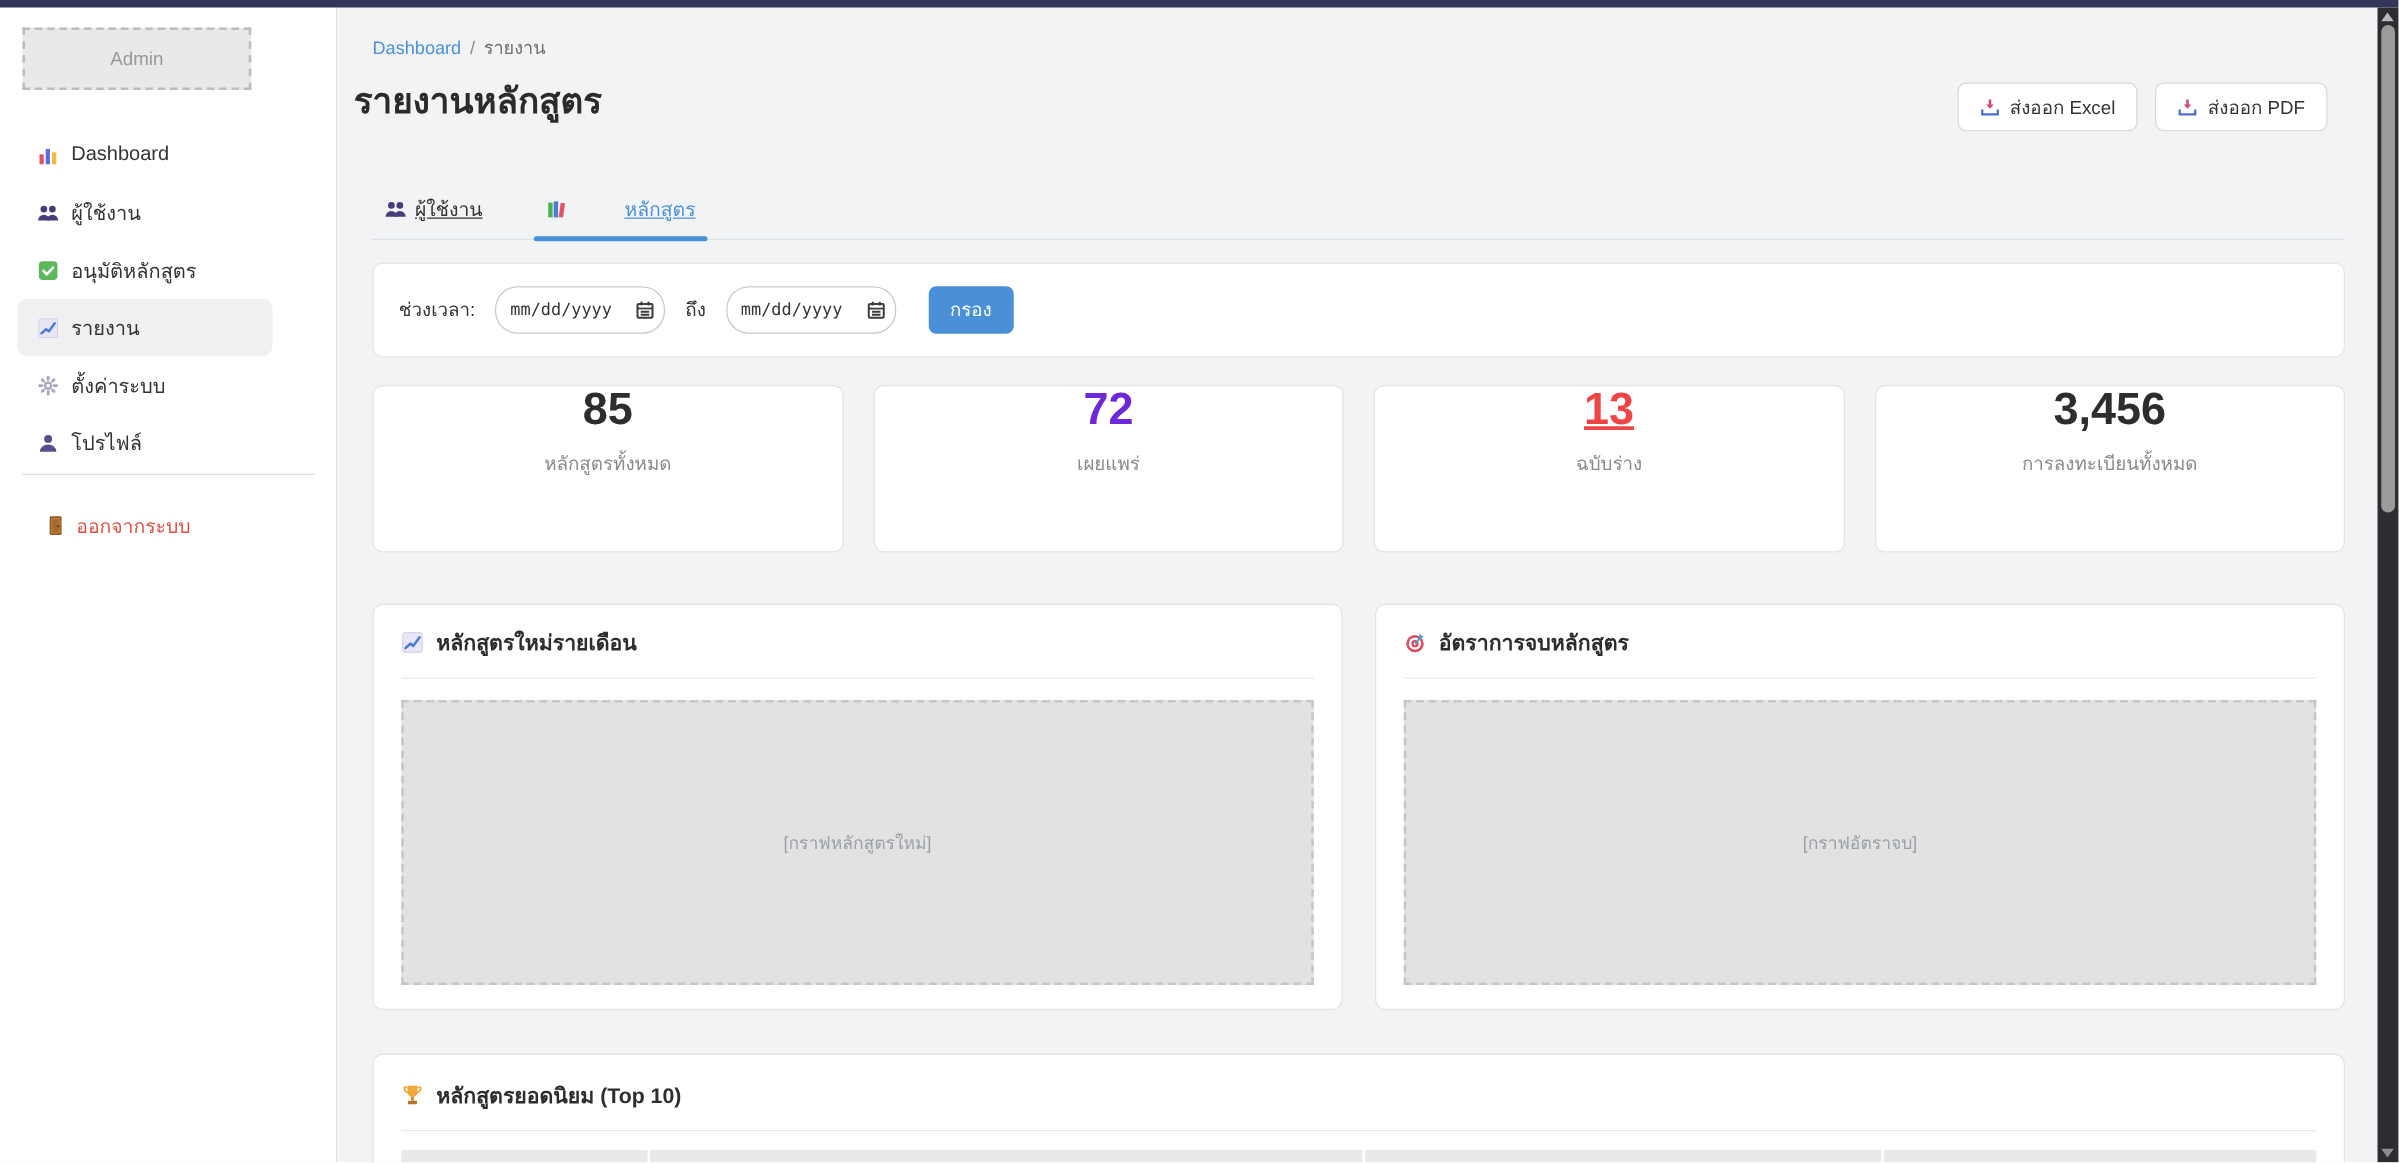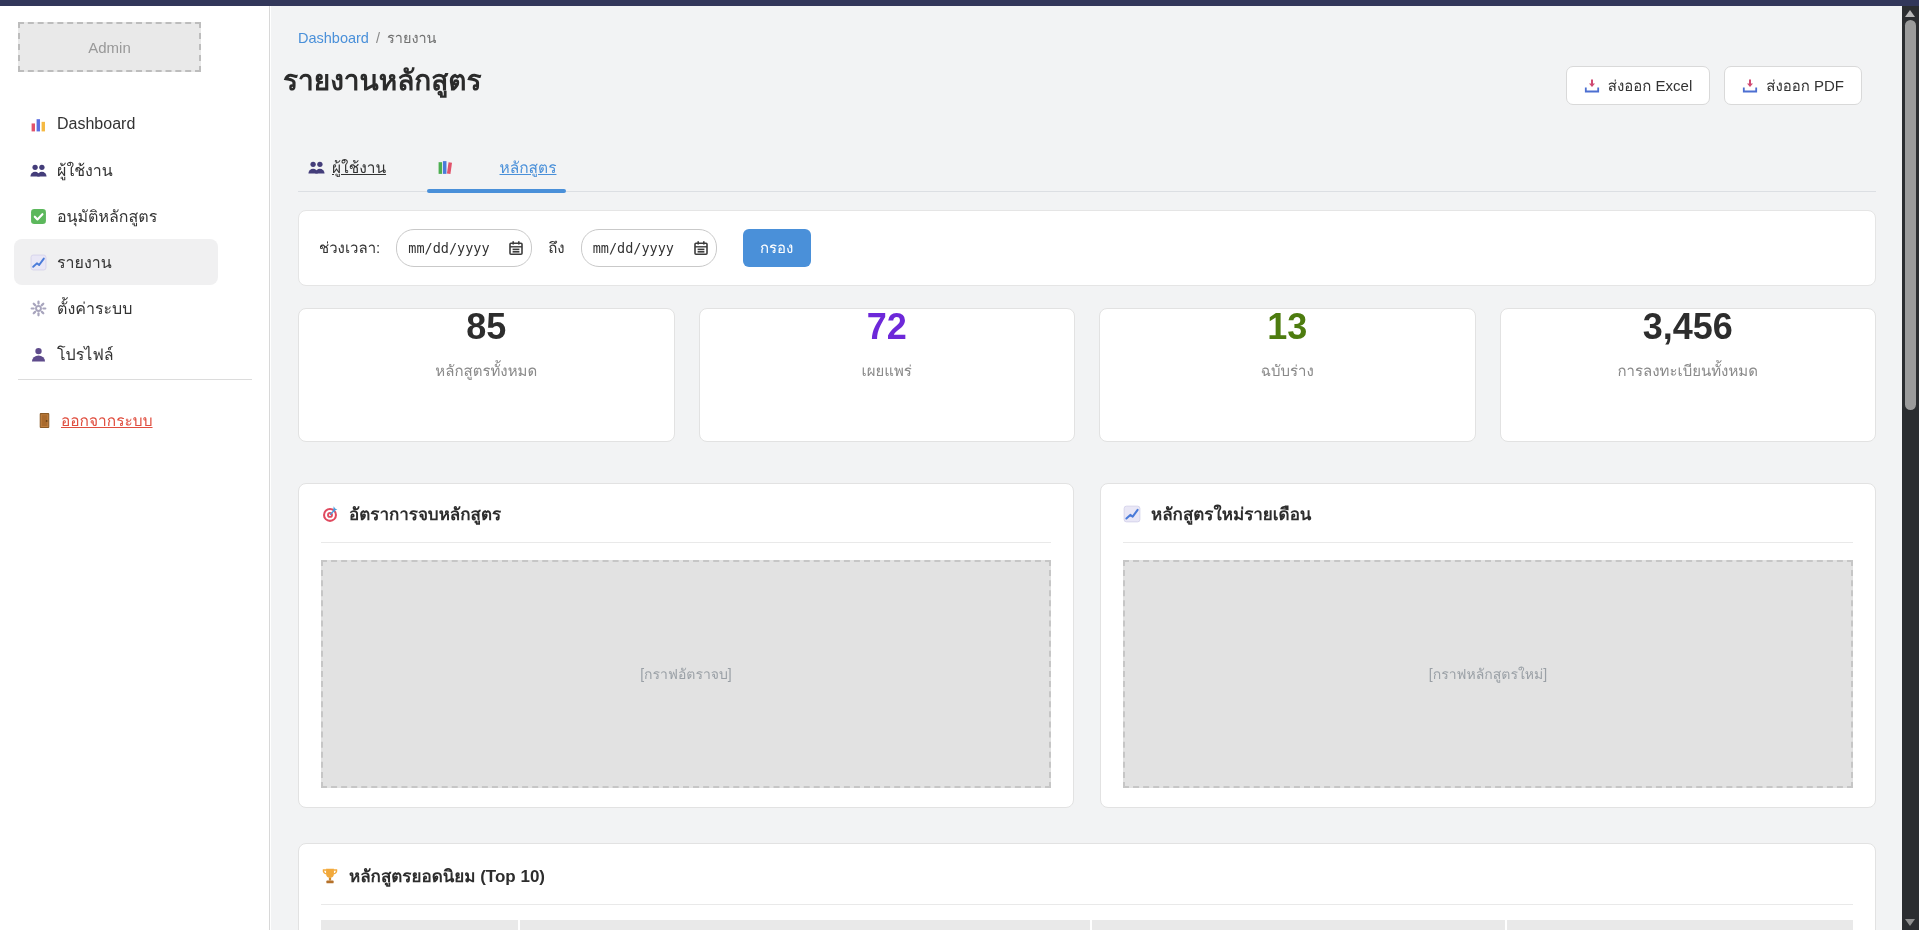--- a/index.html
+++ b/index.html
@@ -11,21 +11,21 @@
   .topstrip { position:absolute; left:0; top:0; width:1919px; height:6px; background:#32375a; z-index:30; }
 
   
   .sidebar { position:absolute; left:0; top:6px; width:270px; height:924px; background:#fff; border-right:1px solid #d8d8d8; z-index:10; }
   .admin-box { position:absolute; left:18px; top:16px; width:183px; height:50px; background:#e9e9e9; border:2px dashed #bdbdbd; color:#999; font-size:15px; display:flex; align-items:center; justify-content:center; }
   .nav { position:absolute; left:0; top:95px; width:270px; }
   .nav-item { height:46px; margin:0 52px 0 14px; padding-left:16px; display:flex; align-items:center; gap:10px; border-radius:8px; font-size:16px; color:#333; cursor:pointer; }
   .nav-item.active { background:#f0f0f1; }
   .nav-item .ic { width:17px; height:17px; flex:0 0 auto; display:inline-flex; }
   .side-divider { position:absolute; left:18px; top:373px; width:234px; border-top:1px solid #dcdcdc; }
-  .logout { position:absolute; left:0; top:399px; height:30px; width:270px; display:flex; align-items:center; gap:8px; padding-left:36px; font-size:15.5px; color:#e04e3f; text-decoration:underline; cursor:pointer; }
+  .logout { position:absolute; left:0; top:399px; height:30px; width:270px; display:flex; align-items:center; gap:8px; padding-left:36px; font-size:15.5px; color:#e04e3f; cursor:pointer; }
   .logout .ic { width:17px; height:17px; display:inline-flex; }
 
   
   .main { position:absolute; left:271px; top:6px; width:1631px; height:924px; background:#f2f3f4; }
 
   .breadcrumb { position:absolute; left:27px; top:20px; font-size:14.5px; color:#707070; }
   .breadcrumb .bc-link { color:#4a90d9; text-decoration:none; cursor:pointer; }
   .breadcrumb .bc-sep { margin:0 7px; color:#8a8a8a; }
 
   .page-title { position:absolute; left:12px; top:52px; font-size:28px; font-weight:bold; color:#2b2b2b; }
@@ -290,54 +290,54 @@
     <div class="stats">
       <div class="stat-card">
         <div class="stat-value" style="color: rgb(45, 45, 45);">85</div>
         <div class="stat-label">หลักสูตรทั้งหมด</div>
       </div>
       <div class="stat-card">
         <div class="stat-value" style="color: #6d28d9;">72</div>
         <div class="stat-label">เผยแพร่</div>
       </div>
       <div class="stat-card">
-        <div class="stat-value" style="color: #4d7c0f;">13</div>
+        <div class="stat-value" style="color: #ef4444; text-decoration: underline;">13</div>
         <div class="stat-label">ฉบับร่าง</div>
       </div>
       <div class="stat-card">
         <div class="stat-value" style="color: rgb(45, 45, 45);">3,456</div>
         <div class="stat-label">การลงทะเบียนทั้งหมด</div>
       </div>
     </div>
 
     <div class="charts">
+      <div class="chart-card">
+        <div class="card-head">
+          <span class="ic">
+              <svg viewBox="0 0 16 16" width="18" height="18">
+                <use href="#i-linechart"></use>
+              </svg>
+            </span>
+          <span>หลักสูตรใหม่รายเดือน</span>
+        </div>
+        <hr class="card-divider">
+        <div class="chart-placeholder">[กราฟหลักสูตรใหม่]</div>
+      </div>
       <div class="chart-card">
         <div class="card-head">
           <span class="ic">
               <svg viewBox="0 0 16 16" width="18" height="18">
                 <use href="#i-target"></use>
               </svg>
             </span>
           <span>อัตราการจบหลักสูตร</span>
         </div>
         <hr class="card-divider">
         <div class="chart-placeholder">[กราฟอัตราจบ]</div>
       </div>
-      <div class="chart-card">
-        <div class="card-head">
-          <span class="ic">
-              <svg viewBox="0 0 16 16" width="18" height="18">
-                <use href="#i-linechart"></use>
-              </svg>
-            </span>
-          <span>หลักสูตรใหม่รายเดือน</span>
-        </div>
-        <hr class="card-divider">
-        <div class="chart-placeholder">[กราฟหลักสูตรใหม่]</div>
-      </div>
     </div>
 
     <div class="popular-card">
       <div class="card-head">
         <span class="ic">
             <svg viewBox="0 0 16 16" width="18" height="18">
               <use href="#i-trophy"></use>
             </svg>
           </span>
         <span>หลักสูตรยอดนิยม (Top 10)</span>

